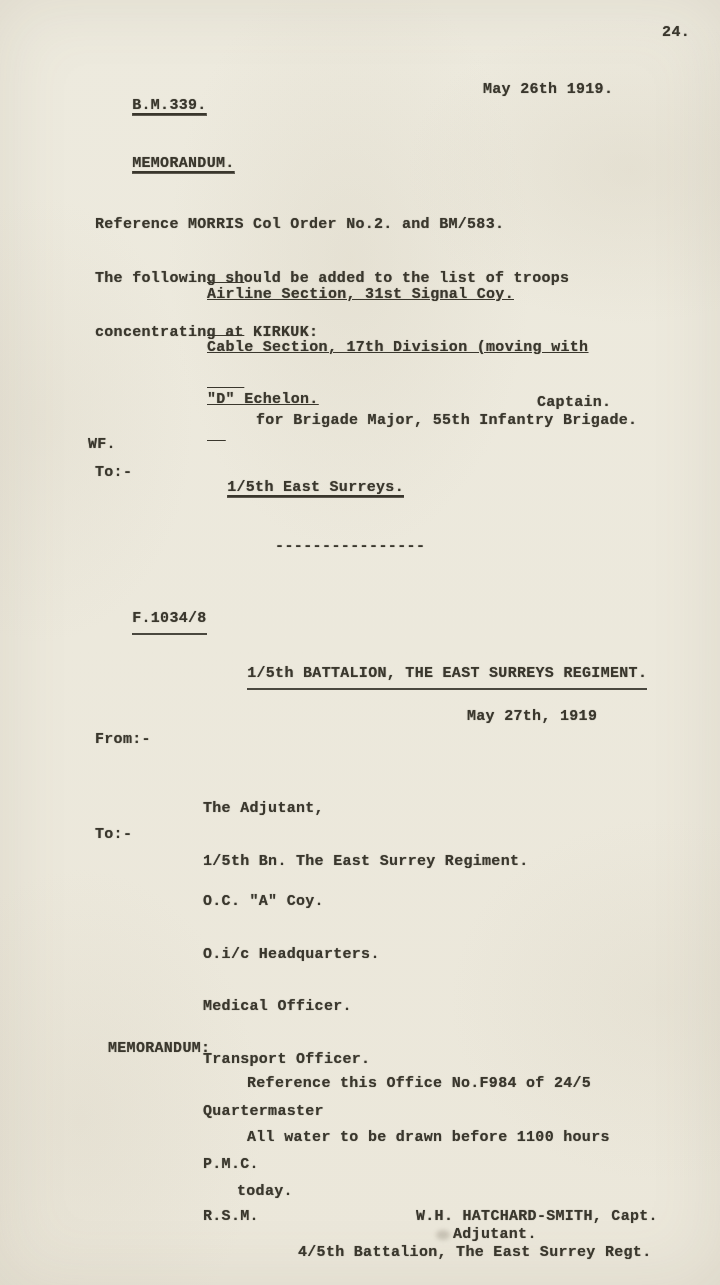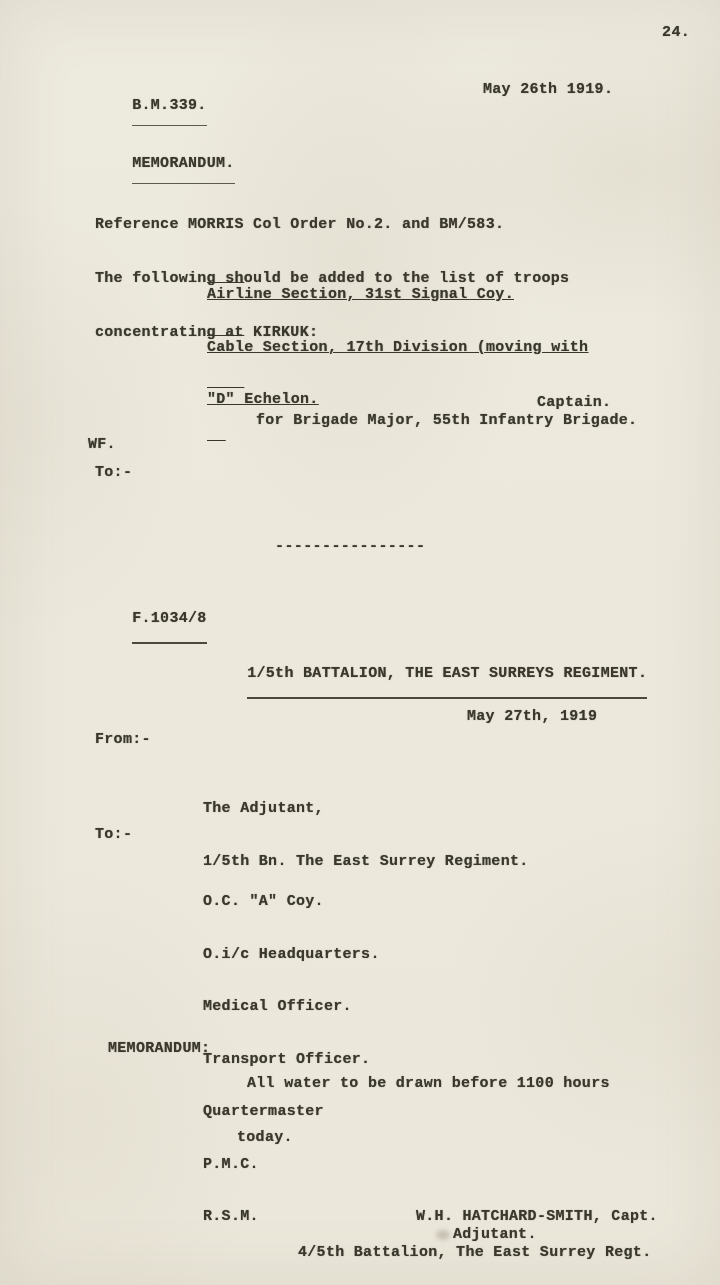--- a/index.html
+++ b/index.html
@@ -29,29 +29,30 @@
     letter-spacing: 0.3px;
   }
   .line, .block {
     position: absolute;
     white-space: pre;
   }
   .block div { line-height: 18.5px; }
   .lh20 div { line-height: 20px; }
   
   .ul2 {
+    text-decoration: underline;
     text-decoration-thickness: 1.5px;
     text-underline-offset: 3.5px;
     border-bottom: 1.5px solid rgba(57,54,45,0.8);
-    padding-bottom: 11px;
+    padding-bottom: 1px;
   }
   
   .ul1 {
     border-bottom: 2px solid rgba(57,54,45,0.9);
-    padding-bottom: 15px;
+    padding-bottom: 6px;
   }
   .divider { letter-spacing: 0.4px; }
   .outdent { margin-left: -10px; }
   .smudge {
     position: absolute;
     left: 436px; top: 1230px;
     width: 14px; height: 10px;
     background: rgba(110,105,90,0.28);
     border-radius: 50%;
     filter: blur(2px);
@@ -83,20 +84,23 @@
     <div>Airline Section, 31st Signal Coy.</div>
     <div>Cable Section, 17th Division (moving with</div>
     <div>"D" Echelon.</div>
   </div>
 
   <div class="line" style="left:537px; top:394px;">Captain.</div>
   <div class="line" style="left:256px; top:412px;">for Brigade Major, 55th Infantry Brigade.</div>
   <div class="line" style="left:88px; top:436px;">WF.</div>
 
   <div class="line" style="left:95px; top:464px;">To:-</div>
+  <div class="line" style="left:190px; top:462px;">
+    <span class="ul2">1/5th East Surreys.</span>
+  </div>
 
   <div class="line divider" style="left:275px; top:538px;">----------------</div>
 
   <div class="line" style="left:95px; top:593px;">
     <span class="ul1">F.1034/8</span>
   </div>
 
   <div class="line" style="left:210px; top:648px;">
     <span class="ul1">1/5th BATTALION, THE EAST SURREYS REGIMENT.</span>
   </div>
@@ -120,20 +124,21 @@
     <div>Quartermaster</div>
     <div>P.M.C.</div>
     <div>R.S.M.</div>
     
     
   </div>
 
   <div class="line" style="left:108px; top:1040px;">MEMORANDUM:</div>
 
   <div class="block lh20" style="left:247px; top:1040px;">
+    <div>Reference this Office No.F984 of 24/5</div>
     <div>All water to be drawn before 1100 hours</div>
     <div class="outdent">today.</div>
     
     
     
   </div>
 
   <div class="smudge"></div>
 
   <div class="line" style="left:416px; top:1208px;">W.H. HATCHARD-SMITH, Capt.</div>

